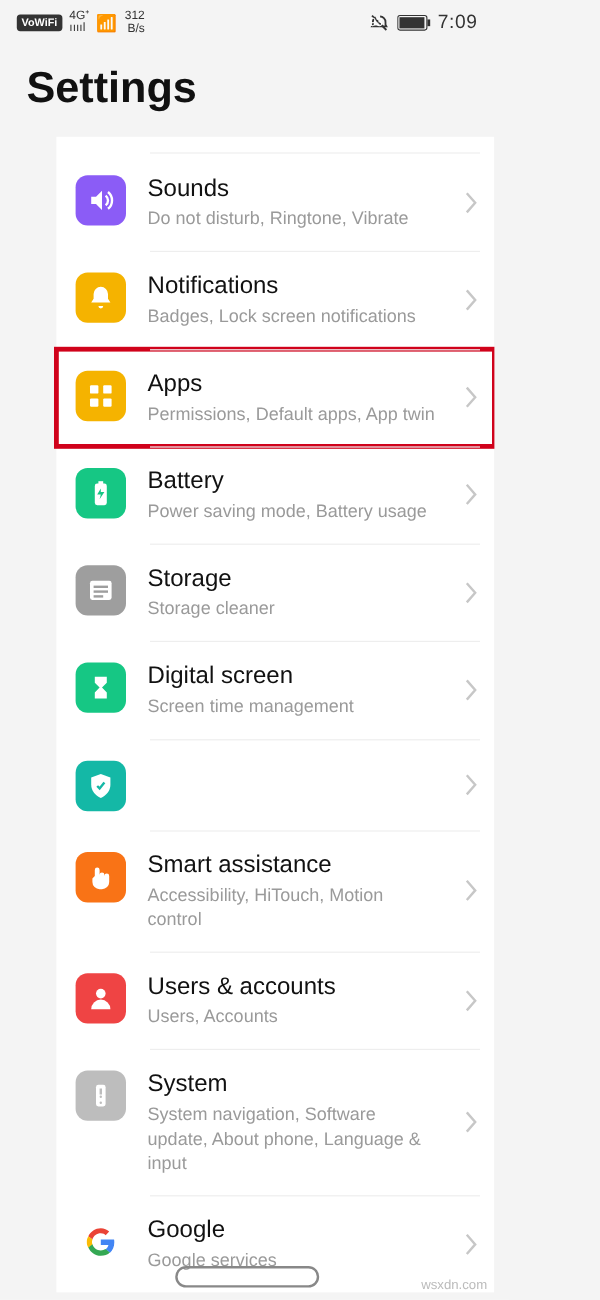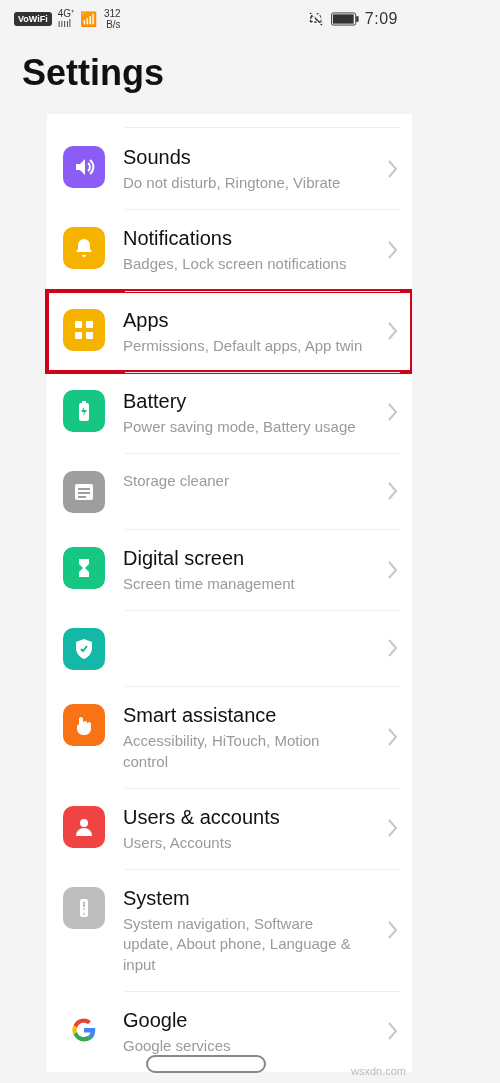--- a/index.html
+++ b/index.html
@@ -61,21 +61,21 @@
             <path d="M13 5a6 6 0 0 1 6 6v3l1 2H4l1-2V11a6 6 0 0 1 3-5"></path>
             <path d="M4 4l16 16"></path>
           </svg>
       </span>
       <span class="batt">
         <svg viewBox="0 0 30 14" width="28" height="14">
             <rect x="0.5" y="0.5" width="26" height="13" rx="2" fill="none" stroke="#333"></rect>
             <rect x="27" y="4" width="2.5" height="6" fill="#333"></rect>
             <rect x="2" y="2" width="22.3" height="10" fill="#333"></rect>
           </svg>
-        <span style="position:absolute;margin-left:-23px;color:#fff;font-size:14px;">93</span>
+        <span style="position:absolute;margin-left:-23px;color:#fff;font-size:10px;">93</span>
       </span>
       <span class="clock">7:09</span>
     </div>
   </div>
 
   <div class="title">Settings</div>
 
   <div class="list">
     <div class="cliprow"></div>
 
@@ -158,20 +158,21 @@
     <div class="row">
       <div class="iconwrap c-grey">
         <svg viewBox="0 0 24 24" fill="#fff">
             <rect x="3" y="4" width="18" height="16" rx="2"></rect>
             <rect x="6" y="8" width="12" height="2" fill="#9e9e9e"></rect>
             <rect x="6" y="12" width="12" height="2" fill="#9e9e9e"></rect>
             <rect x="6" y="16" width="8" height="2" fill="#9e9e9e"></rect>
           </svg>
       </div>
       <div class="txt">
+          <div class="lbl">Storage</div>
           <div class="sub">Storage cleaner</div>
         </div>
       <span class="chev">
           <svg viewBox="0 0 10 18">
             <path d="M1 1l7 8-7 8" fill="none" stroke="currentColor" stroke-width="2"></path>
           </svg>
         </span>
     </div>
 
     <div class="row">

